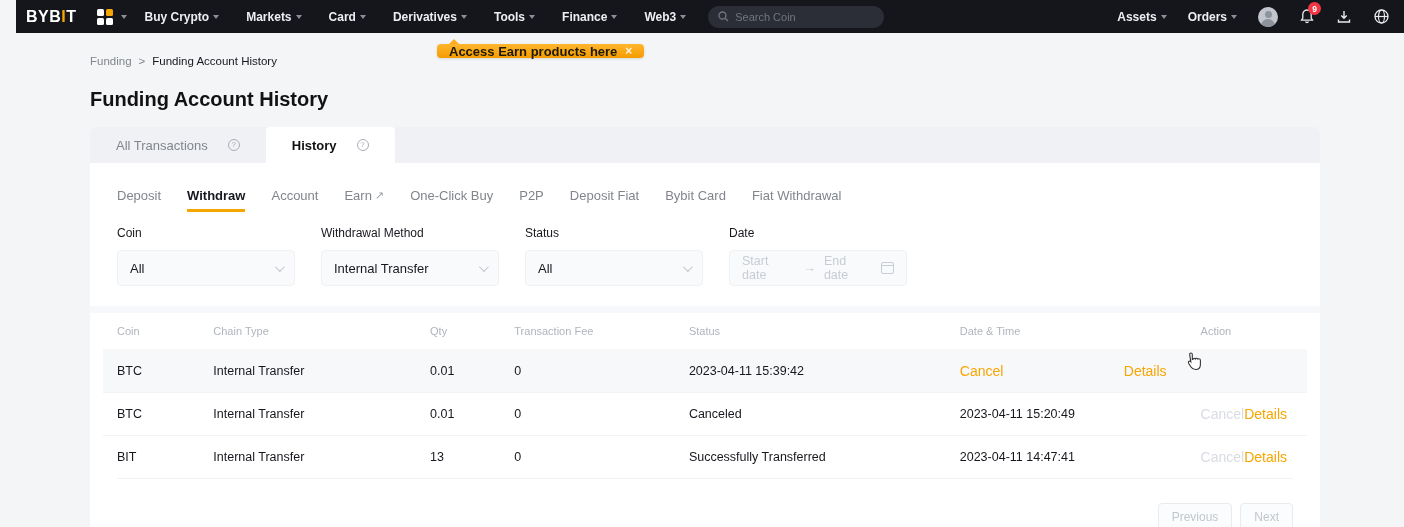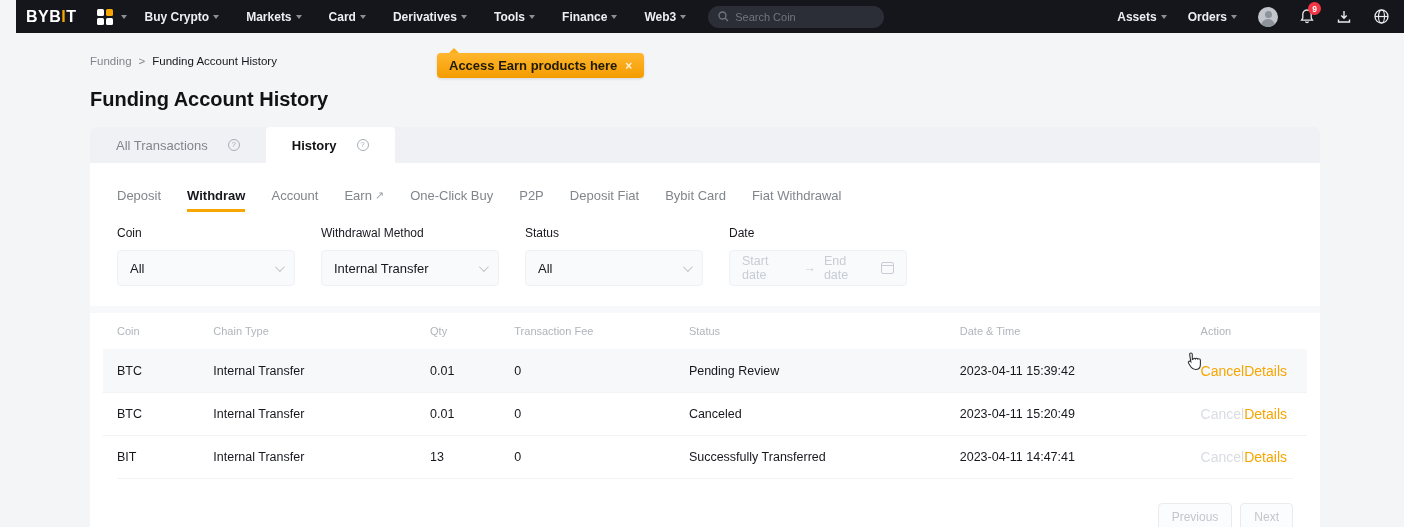--- a/index.html
+++ b/index.html
@@ -23,21 +23,21 @@
   .avatar { width:20px; height:20px; border-radius:50%; background:#c2c6cc; overflow:hidden; position:relative; cursor:pointer; }
   .avatar .head { position:absolute; top:4px; left:6.5px; width:7px; height:7px; border-radius:50%; background:#8d939b; }
   .avatar .bodyp { position:absolute; top:12px; left:3px; width:14px; height:9px; border-radius:7px 7px 0 0; background:#8d939b; }
   .bell-wrap { position:relative; cursor:pointer; }
   .badge { position:absolute; top:-6px; left:9px; min-width:13px; height:13px; border-radius:7px; background:#f23645; color:#fff; font-size:8.5px; font-weight:700; display:flex; align-items:center; justify-content:center; padding:0 3px; }
   .icon-btn { cursor:pointer; display:flex; align-items:center; }
 
   
   .breadcrumb { position:absolute; left:90px; top:55px; font-size:11.5px; color:#81858c; display:flex; gap:7px; align-items:center; }
   .breadcrumb .current { color:#17181e; }
-  .banner { position:absolute; left:437px; top:53px; height:25px; background:linear-gradient(180deg,#ffb62e,#f49c00); border-radius:4px; display:flex; align-items:center; padding:0 12px; gap:8px; cursor:pointer; box-shadow:0 1px 3px rgba(0,0,0,.12); }
+  .banner { position:absolute; left:437px; top:44px; height:14px; background:linear-gradient(180deg,#ffb62e,#f49c00); border-radius:4px; display:flex; align-items:center; padding:0 12px; gap:8px; cursor:pointer; box-shadow:0 1px 3px rgba(0,0,0,.12); }
   .banner::before { content:""; position:absolute; top:-5px; left:12px; width:0; height:0; border-left:5px solid transparent; border-right:5px solid transparent; border-bottom:5px solid #fdae1d; }
   .banner .txt { font-size:13px; font-weight:700; color:#1f1a05; }
   .banner .close { color:rgba(255,255,255,.85); font-size:12px; font-weight:700; }
 
   .page-title { position:absolute; left:90px; top:88px; font-size:20px; font-weight:700; color:#121214; }
 
   
   .card { position:absolute; left:90px; top:127px; width:1230px; height:400px; }
   .tabbar { display:flex; background:#f0f1f5; border-radius:6px 6px 0 0; height:36px; }
   .tab { display:flex; align-items:center; gap:20px; padding:0 26px; font-size:13px; color:#81858c; cursor:pointer; }
@@ -271,21 +271,20 @@
         <span class="th">Status</span>
         <span class="th">Date &amp; Time</span>
         <span class="th">Action</span>
       </div>
 
       <div class="trow hl">
         <span class="td">BTC</span>
         <span class="td">Internal Transfer</span>
         <span class="td">0.01</span>
         <span class="td">0</span>
-        <span class="td">Pending Review</span>
         <span class="td">2023-04-11 15:39:42</span>
         <span class="td td-action">
           <span class="link">Cancel</span>
           <span class="link">Details</span>
         </span>
       </div>
 
       <div class="trow">
         <span class="td">BTC</span>
         <span class="td">Internal Transfer</span>

